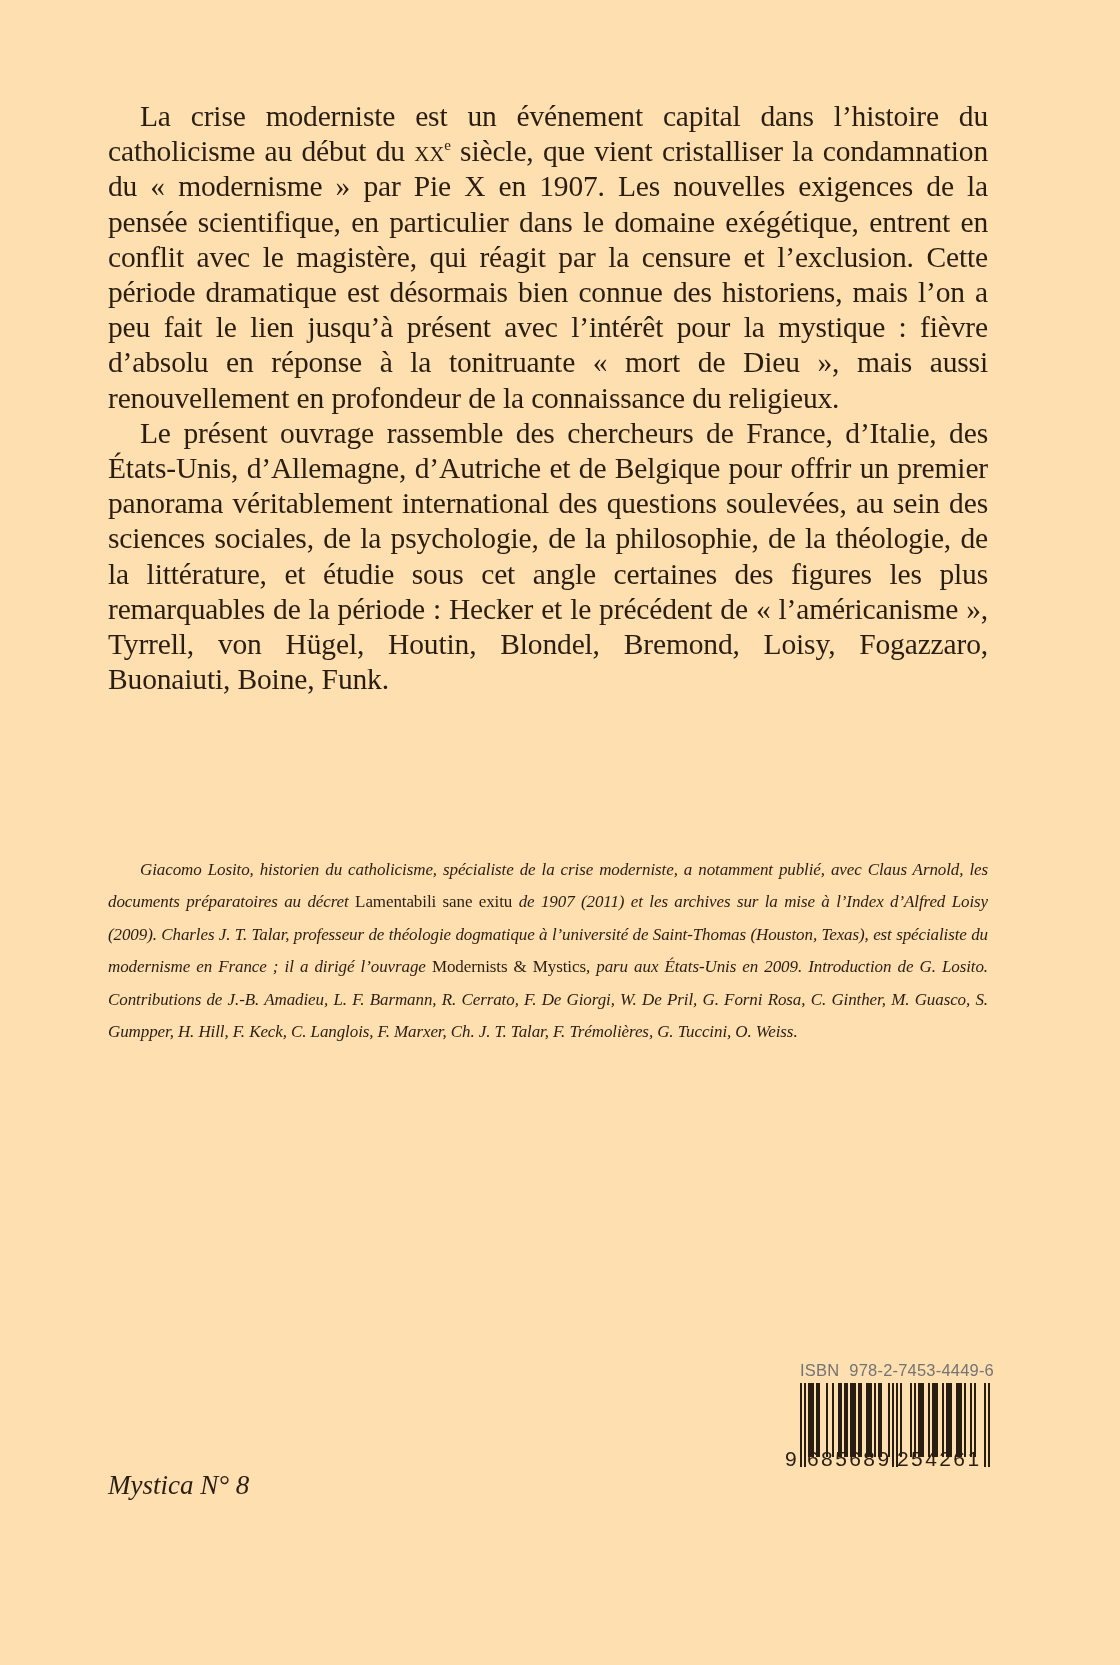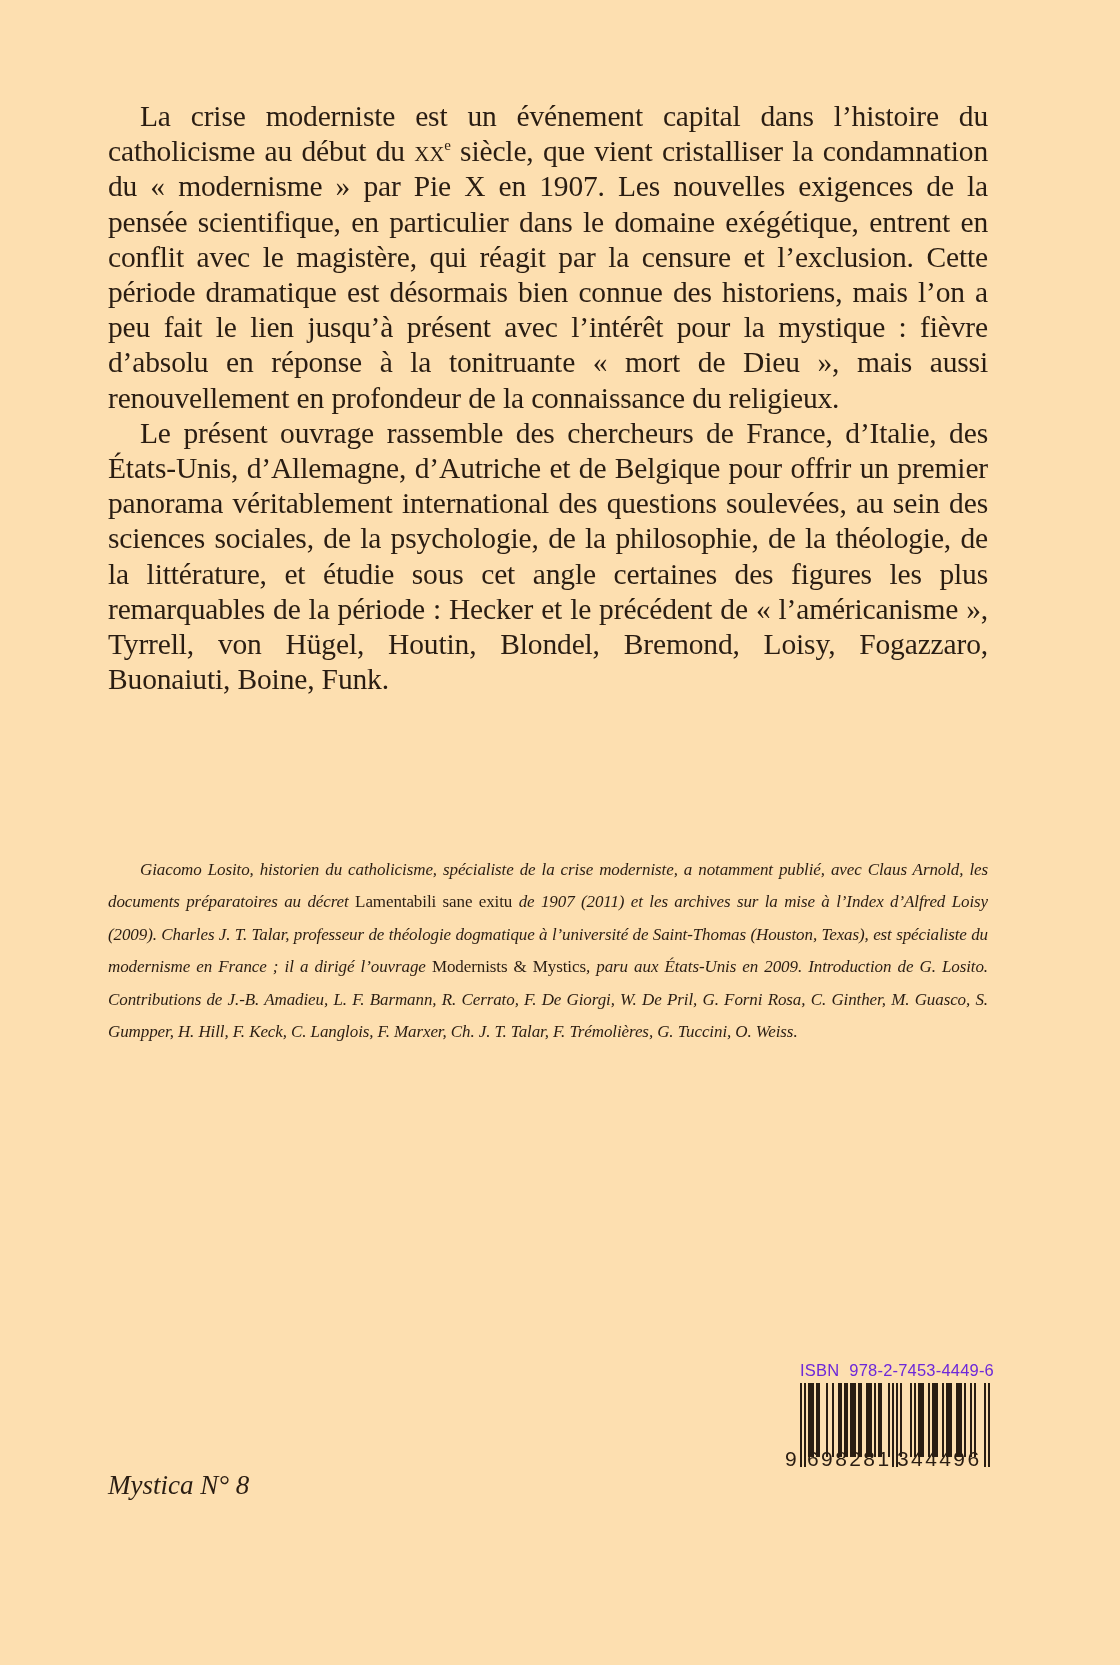--- a/index.html
+++ b/index.html
@@ -72,21 +72,21 @@
   .isbn-block {
     position: absolute;
     left: 785px;
     top: 1361px;
     width: 210px;
   }
   .isbn-label {
     font-family: "Liberation Sans", "DejaVu Sans", sans-serif;
     font-size: 16.5px;
     letter-spacing: 0.2px;
-    color: #6d28d9;
+    color: #737373;
     margin-left: 15px;
     white-space: nowrap;
   }
   .isbn-label .gap { display: inline-block; width: 10px; }
   .barcode {
     position: absolute;
     left: 15px;
     top: 22px;
     width: 190px;
     height: 84px;
@@ -155,18 +155,18 @@
           <rect x="156.00" y="0" width="6.00" height="74" fill="#2a1d12"></rect>
           <rect x="164.00" y="0" width="2.00" height="74" fill="#2a1d12"></rect>
           <rect x="170.00" y="0" width="2.00" height="74" fill="#2a1d12"></rect>
           <rect x="174.00" y="0" width="2.00" height="74" fill="#2a1d12"></rect>
           <rect x="184.00" y="0" width="2.00" height="84" fill="#2a1d12"></rect>
           <rect x="188.00" y="0" width="2.00" height="84" fill="#2a1d12"></rect>
         </svg>
     </div>
     <div class="barcode-digits">
       <span class="bd-first">9</span>
-      <span class="bd-left">698281</span>
-      <span class="bd-right">344496</span>
+      <span class="bd-left">685689</span>
+      <span class="bd-right">254261</span>
     </div>
   </div>
 
 </div>
 
 </body></html>

